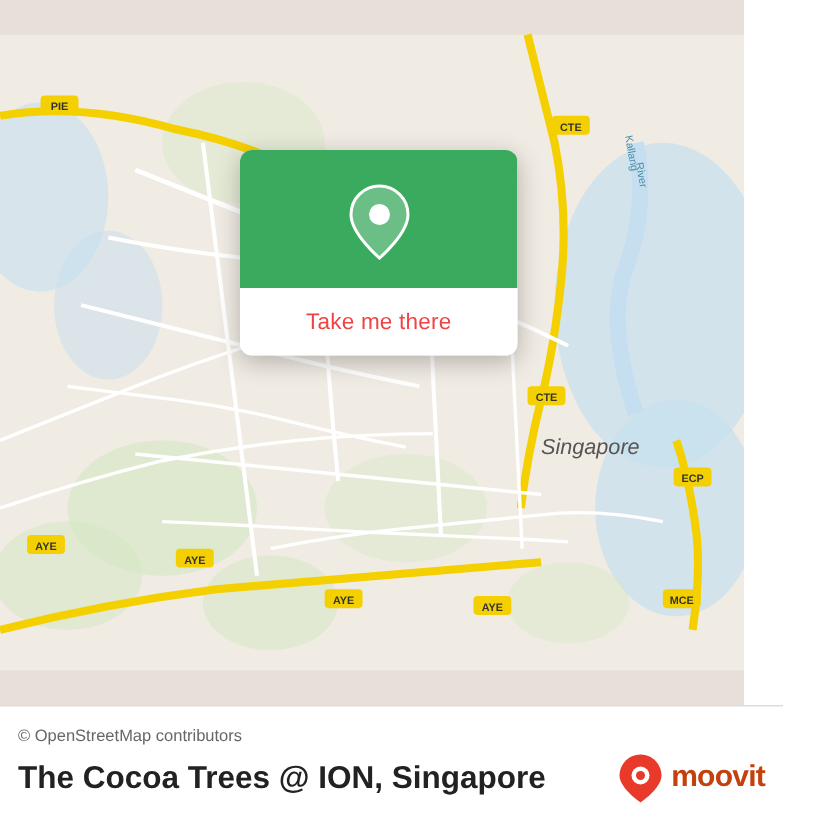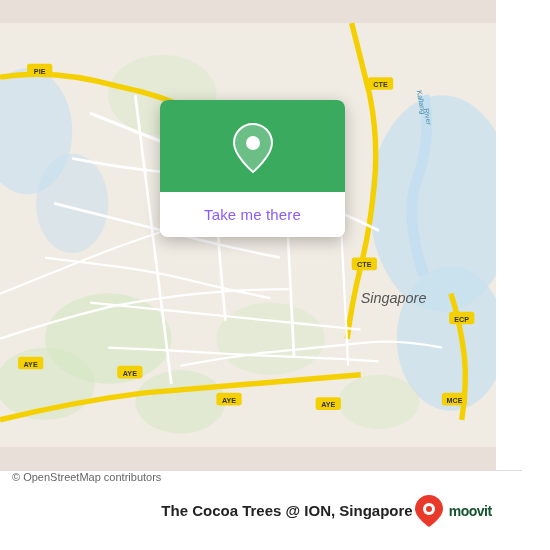--- a/index.html
+++ b/index.html
@@ -65,69 +65,70 @@
     }
 
     #popup-button {
       width: 100%;
       padding: 14px 0;
       background: #fff;
       border: none;
       cursor: pointer;
       font-size: 15px;
       font-weight: 500;
-      color: #8b5cf6;
+      color: #ef4444;
       text-align: center;
       letter-spacing: 0.01em;
     }
 
     
     #bottom-bar {
       width: 522px;
       height: 80px;
       background: #fff;
       border-top: 1px solid #ddd;
       display: flex;
-      flex-direction: row;
+      flex-direction: column;
+      justify-content: center;
       padding: 0 12px 0 12px;
     }
 
     #copyright-text {
       font-size: 11px;
       color: #666;
       margin-bottom: 4px;
     }
 
     #bottom-row {
       display: flex;
       align-items: center;
       justify-content: space-between;
     }
 
     #location-label {
-      font-size: 15px;
+      font-size: 21px;
       font-weight: 600;
       color: #222;
     }
 
     #moovit-logo {
       display: flex;
       align-items: center;
       gap: 4px;
     }
 
     #moovit-icon {
       width: 32px;
       height: 36px;
     }
 
     #moovit-text {
-      font-size: 14px;
+      font-size: 20px;
       font-weight: 700;
-      color: #14532d;
+      color: #c2410c;
       letter-spacing: -0.5px;
     }
   </style>
 </head>
 <body>
 
 <div id="app">
 
   <div id="map-container">
 

